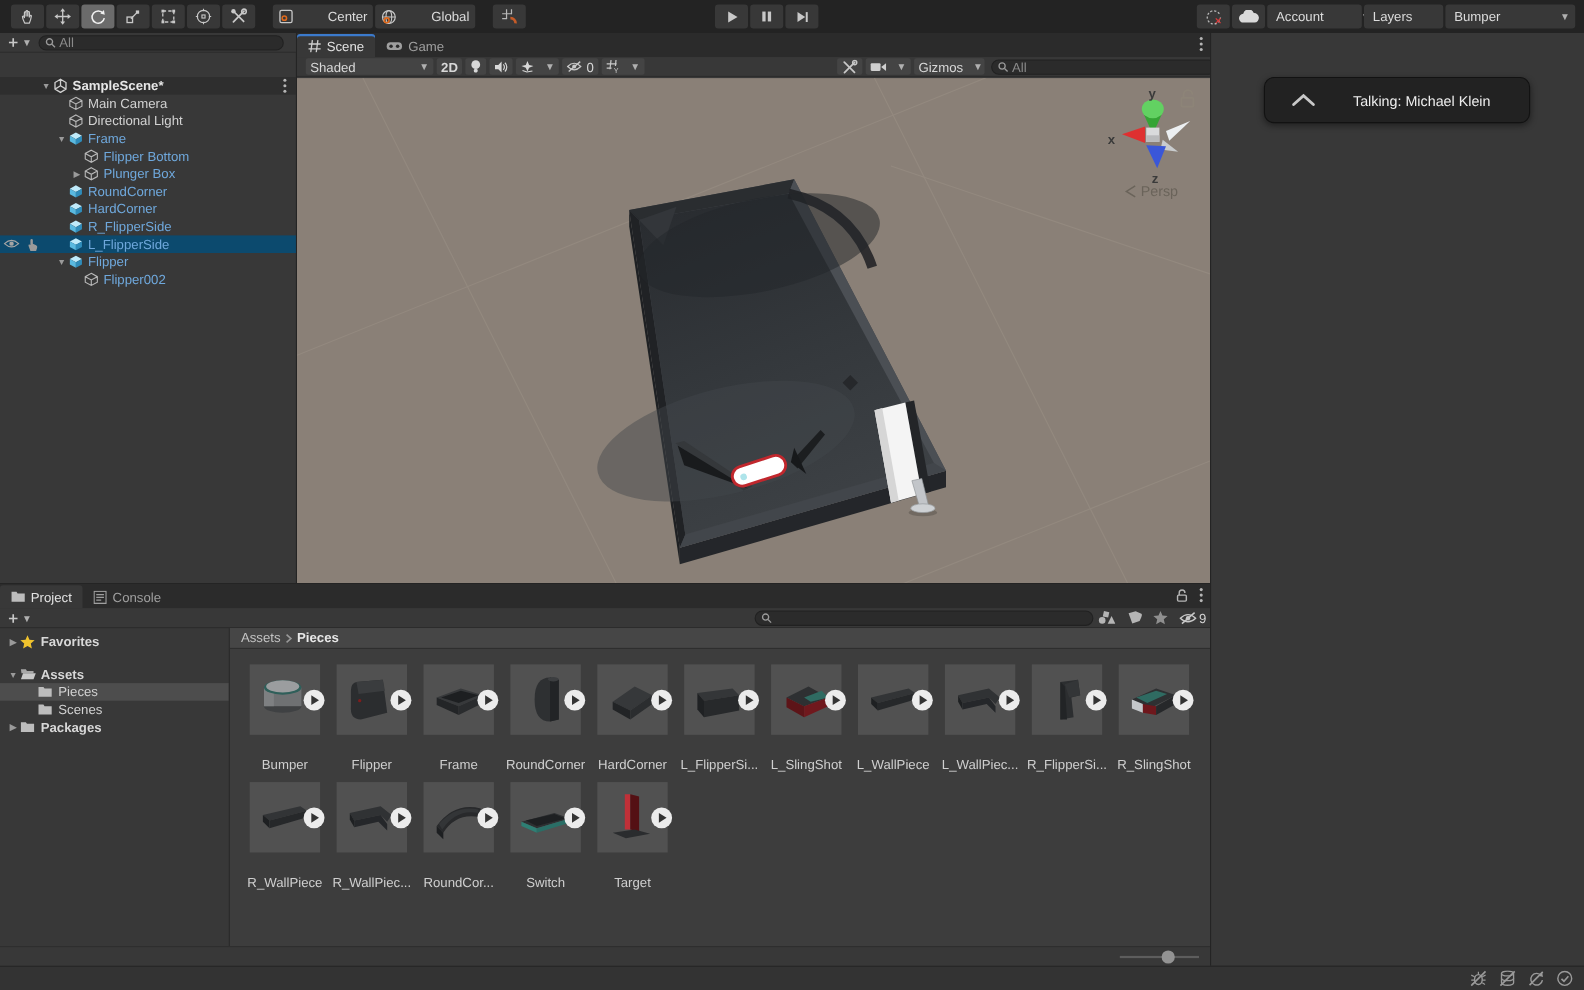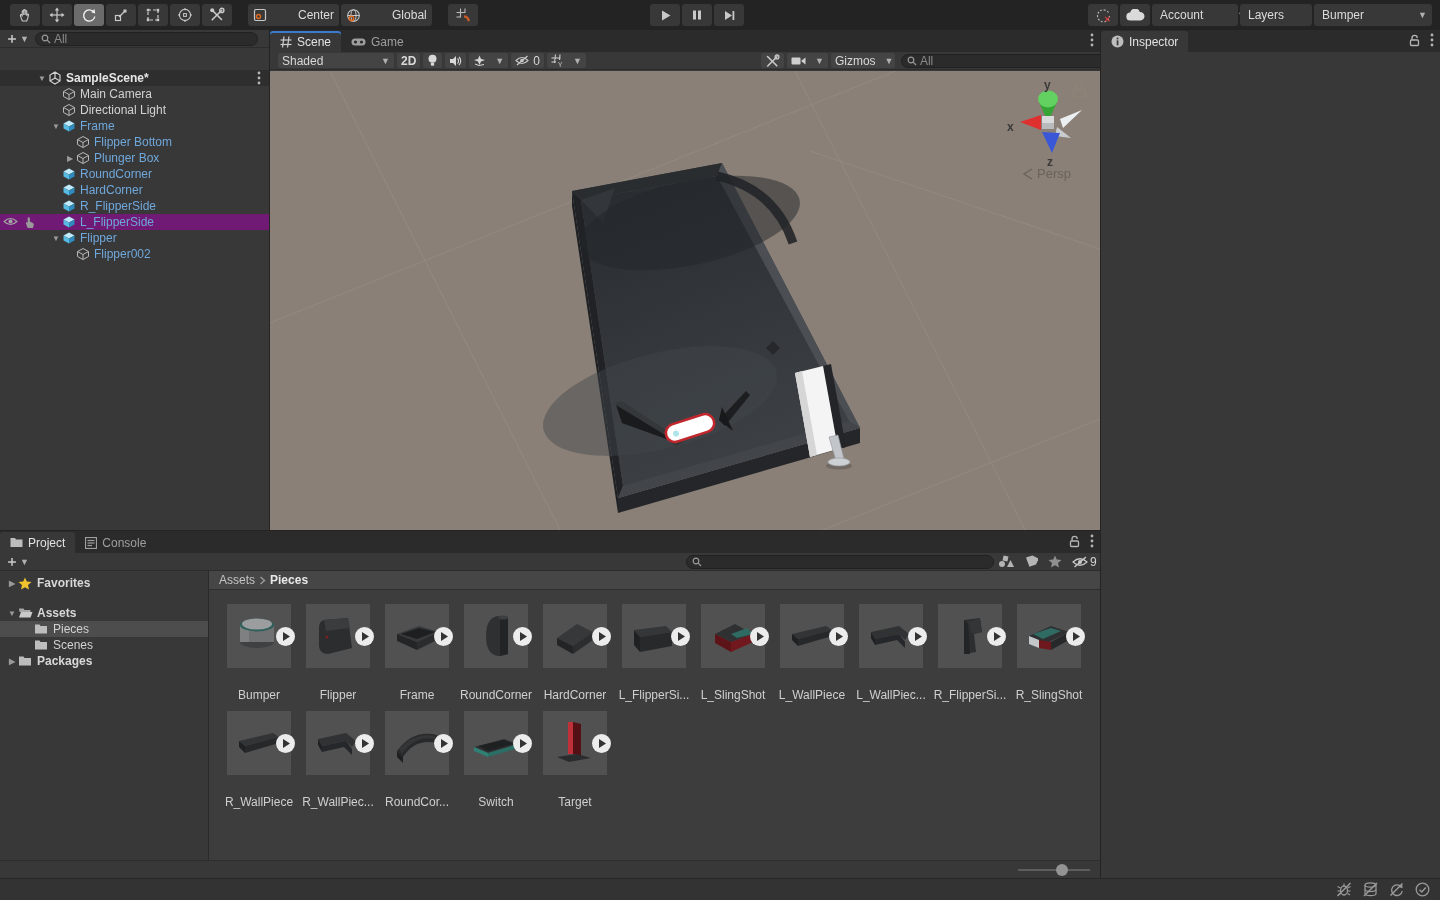--- a/index.html
+++ b/index.html
@@ -42,21 +42,21 @@
   .minibar { height:18px; background:#383838; border-bottom:1px solid #2c2c2c;
     display:flex; align-items:center; padding:0 5px; position:relative; }
   .searchbox { background:#2b2b2b; border:1px solid #212121; border-radius:8px;
     height:14px; display:flex; align-items:center; padding:0 5px; color:#8a8a8a; gap:3px; }
   .plus { color:#c8c8c8; font-size:14px; font-weight:bold; }
 
   
   #hier-rows { position:absolute; top:40px; left:0; right:0; }
   .hrow { height:16px; display:flex; align-items:center; position:relative; font-size:12px; }
   .hrow.scene-row { background:#2e2e2e; font-weight:bold; color:#e6e6e6; }
-  .hrow.sel { background:#701a75;text-align:right; }
+  .hrow.sel { background:#0c4a6e;text-align:right; }
   .hrow .arrow { width:12px; text-align:center; font-size:8px; color:#9a9a9a; flex:none; }
   .hrow .nicon { width:14px; height:14px; margin-right:4px; flex:none; }
   .hrow .nlabel { white-space:nowrap; }
   .hrow .nlabel.blue { color:#6fa8dc; }
   .gutter-icons { position:absolute; left:3px; display:flex; gap:5px; }
   .row-kebab { position:absolute; right:8px; color:#b5b5b5; }
 
   
   #scene-toolbar .sbtn { background:#444444; border-radius:2px; height:15px;
     display:flex; align-items:center; padding:0 4px; margin-left:3px; color:#d8d8d8; gap:3px;}
@@ -593,42 +593,25 @@
     </g>
 
     <g>
       <path d="M806 18 v-3 a4 4 0 0 1 8 0" fill="none" stroke="#8d8478" stroke-width="1.6"></path>
       <rect x="804" y="18" width="11" height="8" rx="1" fill="none" stroke="#8d8478" stroke-width="1.6"></rect>
     </g>
   </svg>
 </div>
 
 <div id="inspector-panel" class="panel">
-  <div class="tabbar">
-    <div class="tab on">
-      <svg width="13" height="13" viewBox="0 0 13 13">
-          <circle cx="6.5" cy="6.5" r="6" fill="#bdbdbd"></circle>
-          <rect x="5.7" y="5.3" width="1.7" height="5" fill="#383838"></rect>
-          <rect x="5.7" y="2.6" width="1.7" height="1.8" fill="#383838"></rect>
-        </svg>
-      <span>Inspector</span>
-    </div>
-    <div class="tabbar-right">
-      <svg width="11" height="13" viewBox="0 0 11 13">
-          <path d="M3 6 V4 a2.6 2.6 0 0 1 5.2 0" fill="none" stroke="#b5b5b5" stroke-width="1.3"></path>
-          <rect x="1.5" y="6" width="8" height="5.5" rx="1" fill="none" stroke="#b5b5b5" stroke-width="1.3"></rect>
-        </svg>
-      <svg width="4" height="14" viewBox="0 0 4 14">
-          <g fill="#b5b5b5">
-            <circle cx="2" cy="2" r="1.4"></circle>
-            <circle cx="2" cy="7" r="1.4"></circle>
-            <circle cx="2" cy="12" r="1.4"></circle>
-          </g>
-        </svg>
-    </div>
+  <div id="notif-box">
+    <svg class="chev" width="22" height="12" viewBox="0 0 22 12">
+        <path d="M2 10 L11 2 L20 10" fill="none" stroke="#c8c8c8" stroke-width="2.6" stroke-linecap="round"></path>
+      </svg>
+    <span class="ntext">Talking: Michael Klein</span>
   </div>
 </div>
 
 <div id="project-panel" class="panel">
   <div class="tabbar">
     <div class="tab on">
       <svg width="13" height="11" viewBox="0 0 13 11">
           <path d="M0.5 1 h4.5 l1 1.5 h6.5 v7.5 h-12 Z" fill="#bdbdbd"></path>
         </svg>
       <span>Project</span>

